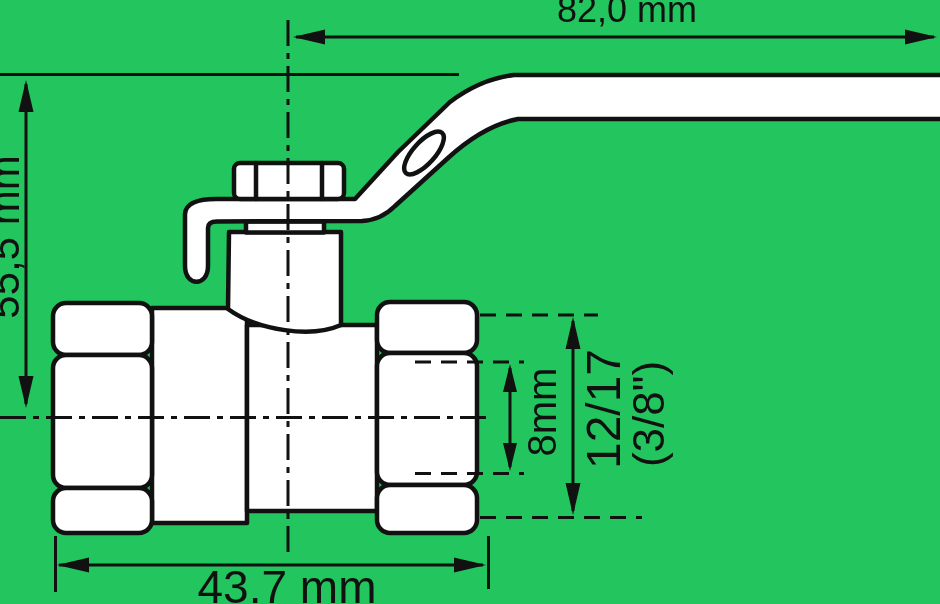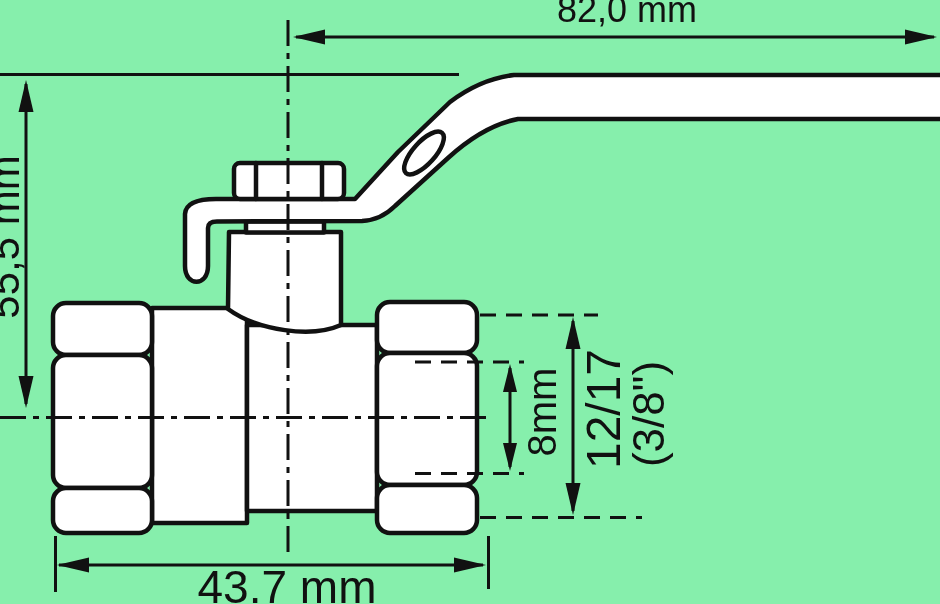--- a/index.html
+++ b/index.html
@@ -1,16 +1,16 @@
 <!DOCTYPE html>
 <html><head>
 <meta charset="utf-8">
 <style>
   html,body{margin:0;padding:0;background:#ffffff;}
-  .stage{position:relative;width:940px;height:604px;background:#86efac;overflow:hidden;
+  .stage{position:relative;width:940px;height:604px;background:#22c55e;overflow:hidden;
          font-family:"Liberation Sans", sans-serif;}
   svg{display:block;}
   .outline{fill:#ffffff;stroke:#111111;stroke-width:4.5;stroke-linejoin:round;stroke-linecap:round;}
   .outline-nofill{fill:none;stroke:#111111;stroke-width:4.5;stroke-linejoin:round;stroke-linecap:round;}
   .dim{fill:none;stroke:#111111;stroke-width:3;}
   .ext{fill:none;stroke:#111111;stroke-width:3;}
   .ext-dash{fill:none;stroke:#111111;stroke-width:3;stroke-dasharray:16 10;}
   .centerline{fill:none;stroke:#111111;stroke-width:3;stroke-dasharray:26 7 6 7;}
   .ah{fill:#111111;stroke:none;}
   .dimtext{fill:#111111;}

